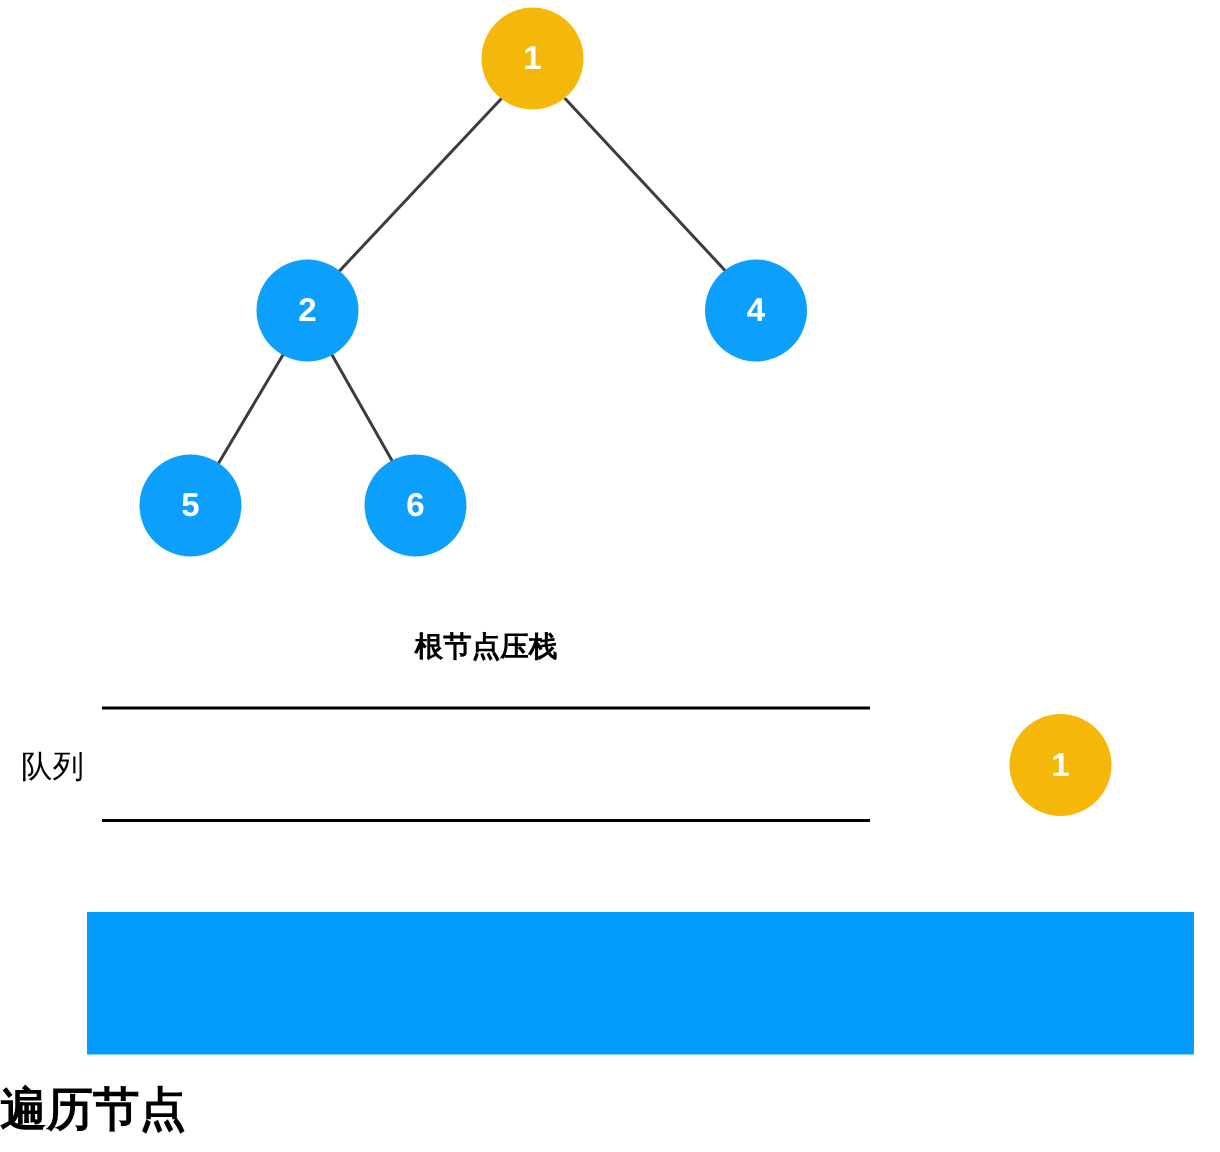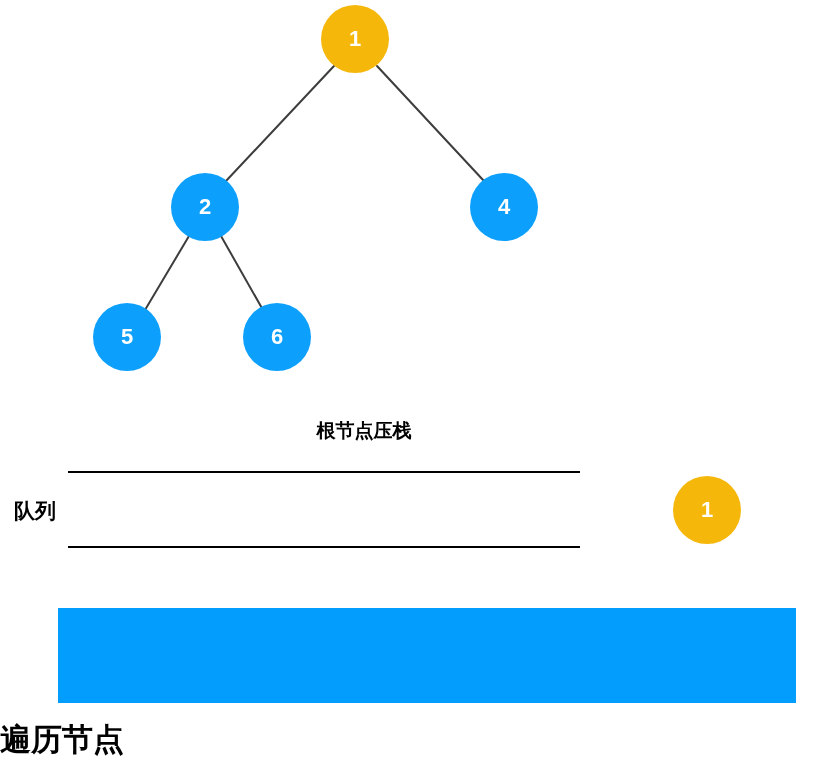--- a/index.html
+++ b/index.html
@@ -48,30 +48,29 @@
     user-select: none;
   }
 
   
   .caption {
     position: absolute;
     color: #000000;
     font-size: 19px;
     font-weight: bold;
     white-space: nowrap;
-    margin-left: 40px;
   }
 
   .queue-label {
     position: absolute;
     left: 14px;
     top: 497px;
     color: #000000;
     font-size: 21px;
-    font-weight: bold;
+    font-weight: normal;
     white-space: nowrap;
   }
 
   .queue-line {
     position: absolute;
     left: 68px;
     width: 512px;
     height: 2px;
     background: #000000;
   }

